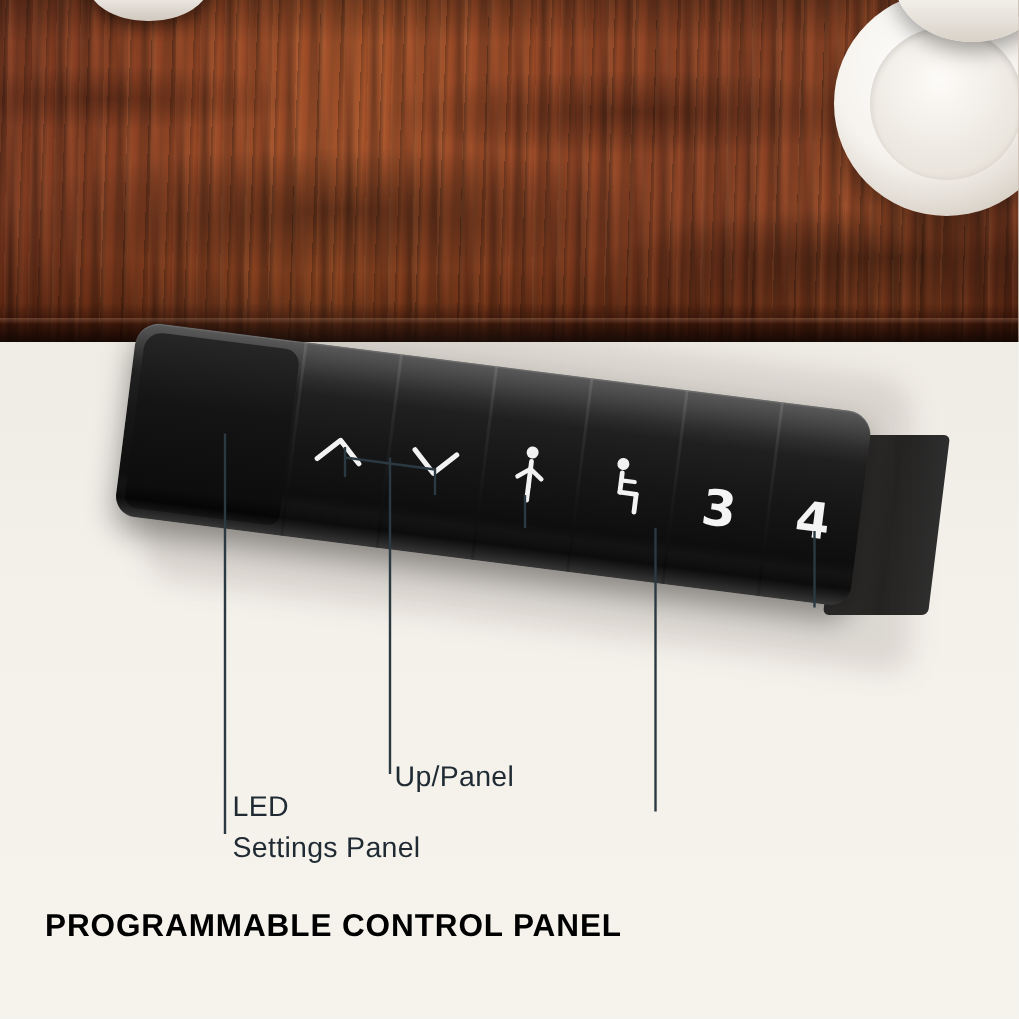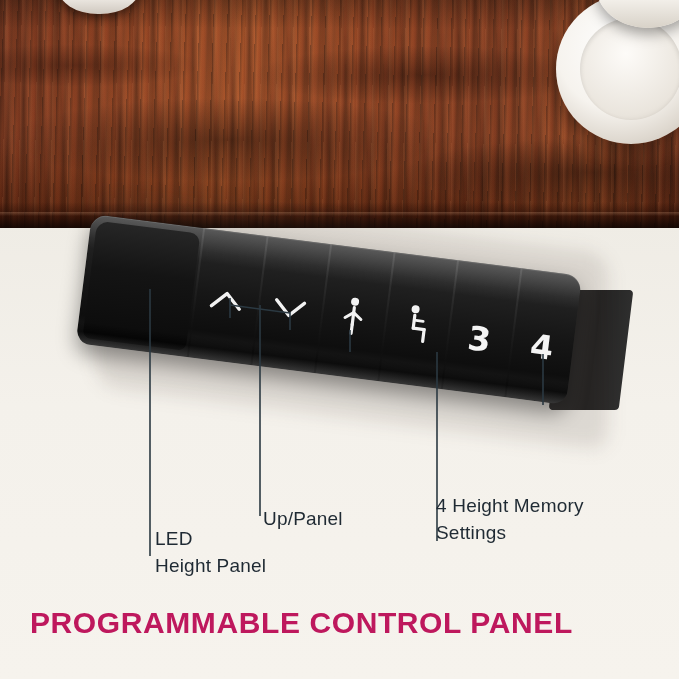--- a/index.html
+++ b/index.html
@@ -236,24 +236,24 @@
   }
   .anno-updown { left: 263px; top: 505px; }
   .anno-led    { left: 155px; top: 525px; }
   .anno-mem    { left: 436px; top: 492px; }
 
   .title {
     position: absolute;
     left: 30px;
     top: 606px;
     font-family: "Liberation Sans", sans-serif;
-    font-size: 30px;
+    font-size: 21px;
     font-weight: 700;
     letter-spacing: 0.6px;
-    color: #be185d;
+    color: #000000;
   }
 </style>
 </head>
 <body>
 
 <div class="stage">
 
   <div class="wall"></div>
 
   <div class="desktop">
@@ -344,19 +344,17 @@
     <path d="M260 305 L260 516" stroke="#2b3942" stroke-width="1.6" fill="none"></path>
     <path d="M230 305 L290 313" stroke="#2b3942" stroke-width="1.6" fill="none"></path>
 
     <path d="M350 330 L350 352 M543 354 L543 405" stroke="#2b3942" stroke-width="1.6" fill="none"></path>
     <path d="M350 341 L543 365" stroke="#2b3942" stroke-width="0" fill="none"></path>
     <path d="M437 352 L437 541" stroke="#2b3942" stroke-width="1.6" fill="none"></path>
   </svg>
 
   <div class="anno anno-updown">Up/Panel</div>
   <div class="anno anno-led">LED
-Height Panel</div>
-  <div class="anno anno-mem">4 Height Memory
-Settings</div>
+Settings Panel</div>
 
   <div class="title">PROGRAMMABLE CONTROL PANEL</div>
 
 </div>
 
 </body></html>

